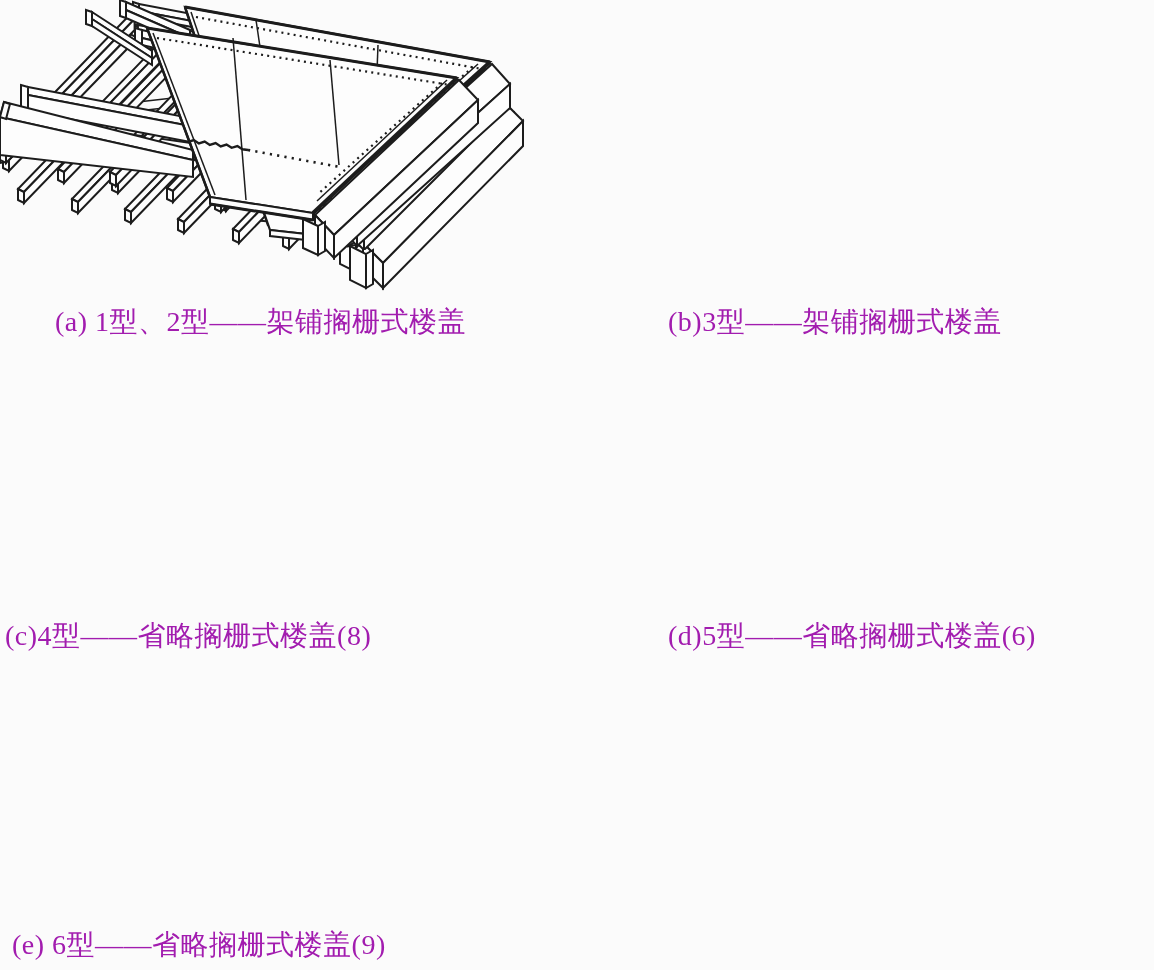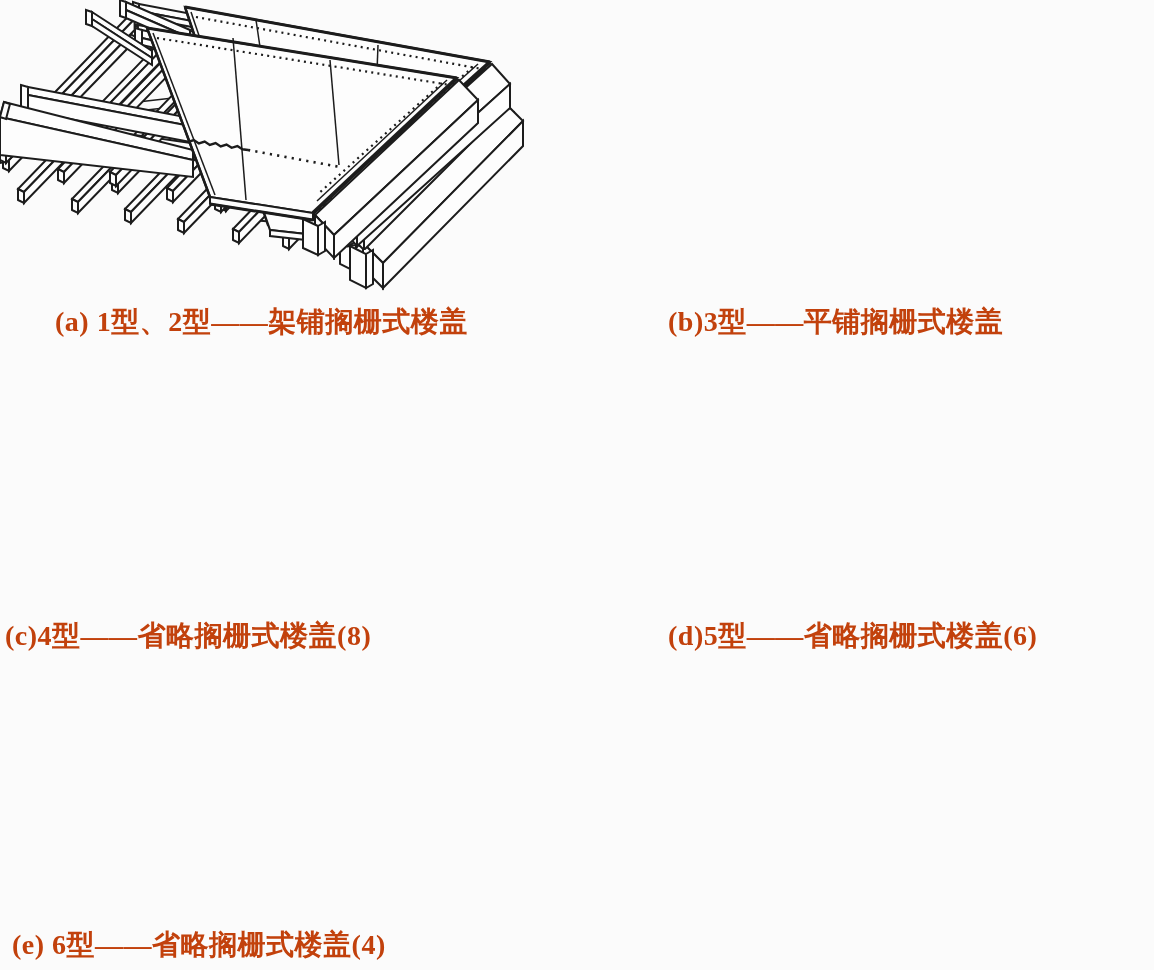--- a/index.html
+++ b/index.html
@@ -4,21 +4,21 @@
 <style>
   html,body{margin:0;padding:0}
   body{
     width:1154px;height:970px;position:relative;overflow:hidden;
     background:#fbfbfb;
     font-family:"Liberation Serif","DejaVu Serif",serif;
   }
   .fig{position:absolute}
   svg{display:block}
   .cap{
-    position:absolute;font-size:28px;font-weight:700;color:#c2410c;
+    position:absolute;font-size:28px;font-weight:400;color:#a21caf;
     white-space:nowrap;letter-spacing:.5px;
   }
   path{stroke-linejoin:miter;stroke-linecap:butt}
   .f  {fill:#fdfdfd;stroke:#1c1c1c;stroke-width:2}
   .f22{fill:#fdfdfd;stroke:#1c1c1c;stroke-width:2.2}
   .l15{fill:none;stroke:#1c1c1c;stroke-width:1.5}
   .l25{fill:none;stroke:#1c1c1c;stroke-width:2.5}
   .hv {fill:none;stroke:#1c1c1c;stroke-width:3.8}
   .hv3{fill:none;stroke:#1c1c1c;stroke-width:3}
   .zz {fill:none;stroke:#1c1c1c;stroke-width:1.8}
@@ -280,16 +280,16 @@
     <path class="f" d="M315,215 L334,235 L334,258 L315,238 Z"></path>
   </g>
   <g>
     <path class="f" d="M303,219 L318,226 L318,255 L303,248 Z"></path>
     <path class="f" d="M318,226 L325,222 L325,251 L318,255 Z"></path>
   </g>
 </svg>
 </div>
 
 <div class="cap" style="left:55px;top:303px">(a) 1型、2型——架铺搁栅式楼盖</div>
-<div class="cap" style="left:668px;top:303px">(b)3型——平铺搁栅式楼盖</div>
+<div class="cap" style="left:668px;top:303px">(b)3型——架铺搁栅式楼盖</div>
 <div class="cap" style="left:5px;top:617px">(c)4型——省略搁栅式楼盖(8)</div>
 <div class="cap" style="left:668px;top:617px">(d)5型——省略搁栅式楼盖(6)</div>
-<div class="cap" style="left:12px;top:926px">(e) 6型——省略搁栅式楼盖(4)</div>
+<div class="cap" style="left:12px;top:926px">(e) 6型——省略搁栅式楼盖(9)</div>
 
 </body></html>

